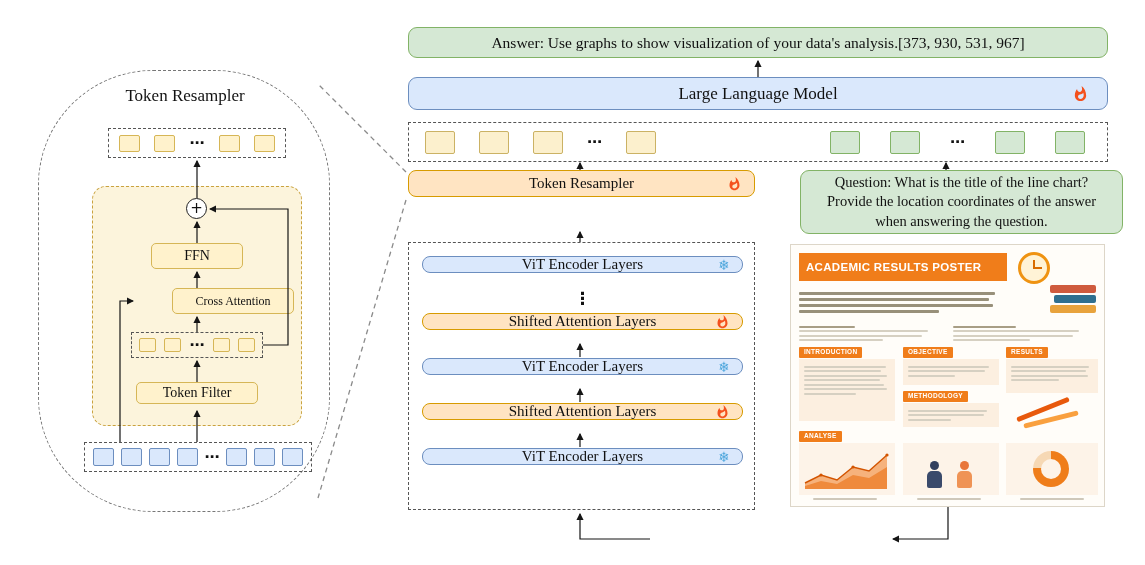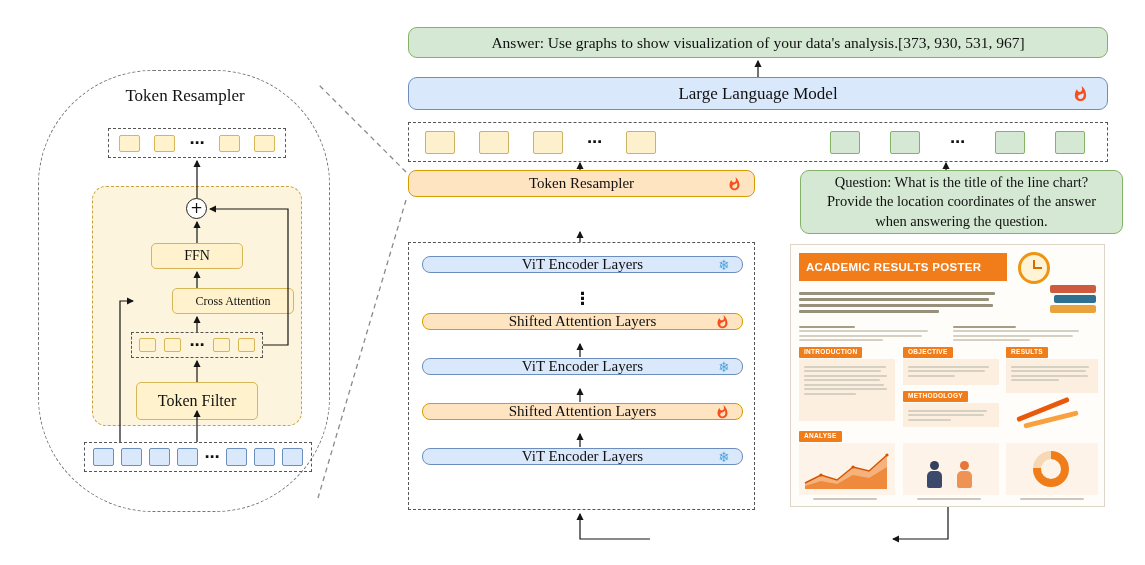--- a/index.html
+++ b/index.html
@@ -49,21 +49,21 @@
   .lp-title{left:78px;top:86px;width:214px;text-align:center;font-size:17px;}
   .outrow{left:108px;top:128px;width:178px;height:30px;border:1.3px dashed #555;
           display:flex;align-items:center;justify-content:space-between;padding:0 10px;}
   .innerbox{left:92px;top:186px;width:210px;height:240px;background:#fcf4dc;border:1.4px dashed #c9a23f;border-radius:14px;}
   .plus{left:186px;top:198px;width:21px;height:21px;border:1.4px solid #222;border-radius:50%;background:#fff;
         font-size:15px;line-height:19px;text-align:center;font-family:"DejaVu Sans",sans-serif;}
   .ffn{left:151px;top:243px;width:92px;height:26px;border-radius:5px;font-size:14px;}
   .ca{left:136px;top:288px;width:122px;height:26px;border-radius:5px;font-size:12px;margin-left:36px;}
   .midrow{left:131px;top:332px;width:132px;height:26px;border:1.2px dashed #555;
           display:flex;align-items:center;justify-content:space-between;padding:0 7px;}
-  .tfil{left:136px;top:382px;width:122px;height:38px;border-radius:5px;font-size:16px;}
+  .tfil{left:136px;top:382px;width:122px;height:22px;border-radius:5px;font-size:14px;}
   .botrow{left:84px;top:442px;width:228px;height:30px;border:1.3px dashed #555;
           display:flex;align-items:center;justify-content:space-between;padding:0 8px;}
 
   
   .poster{left:790px;top:244px;width:315px;height:263px;background:#fffdf9;border:1px solid #ddd6c8;
           font-family:"Liberation Sans",sans-serif;overflow:hidden;}
   .p-band{position:absolute;left:8px;top:8px;width:208px;height:28px;background:#f07d1a;display:flex;align-items:center;
           padding:0 7px;box-sizing:border-box;}
   .p-band span{color:#fff;font-weight:bold;font-size:11.5px;letter-spacing:.3px;white-space:nowrap;}
   .p-clock{position:absolute;right:54px;top:7px;width:32px;height:32px;border-radius:50%;border:3px solid #ef9312;background:#fff3d6;box-sizing:border-box;}

